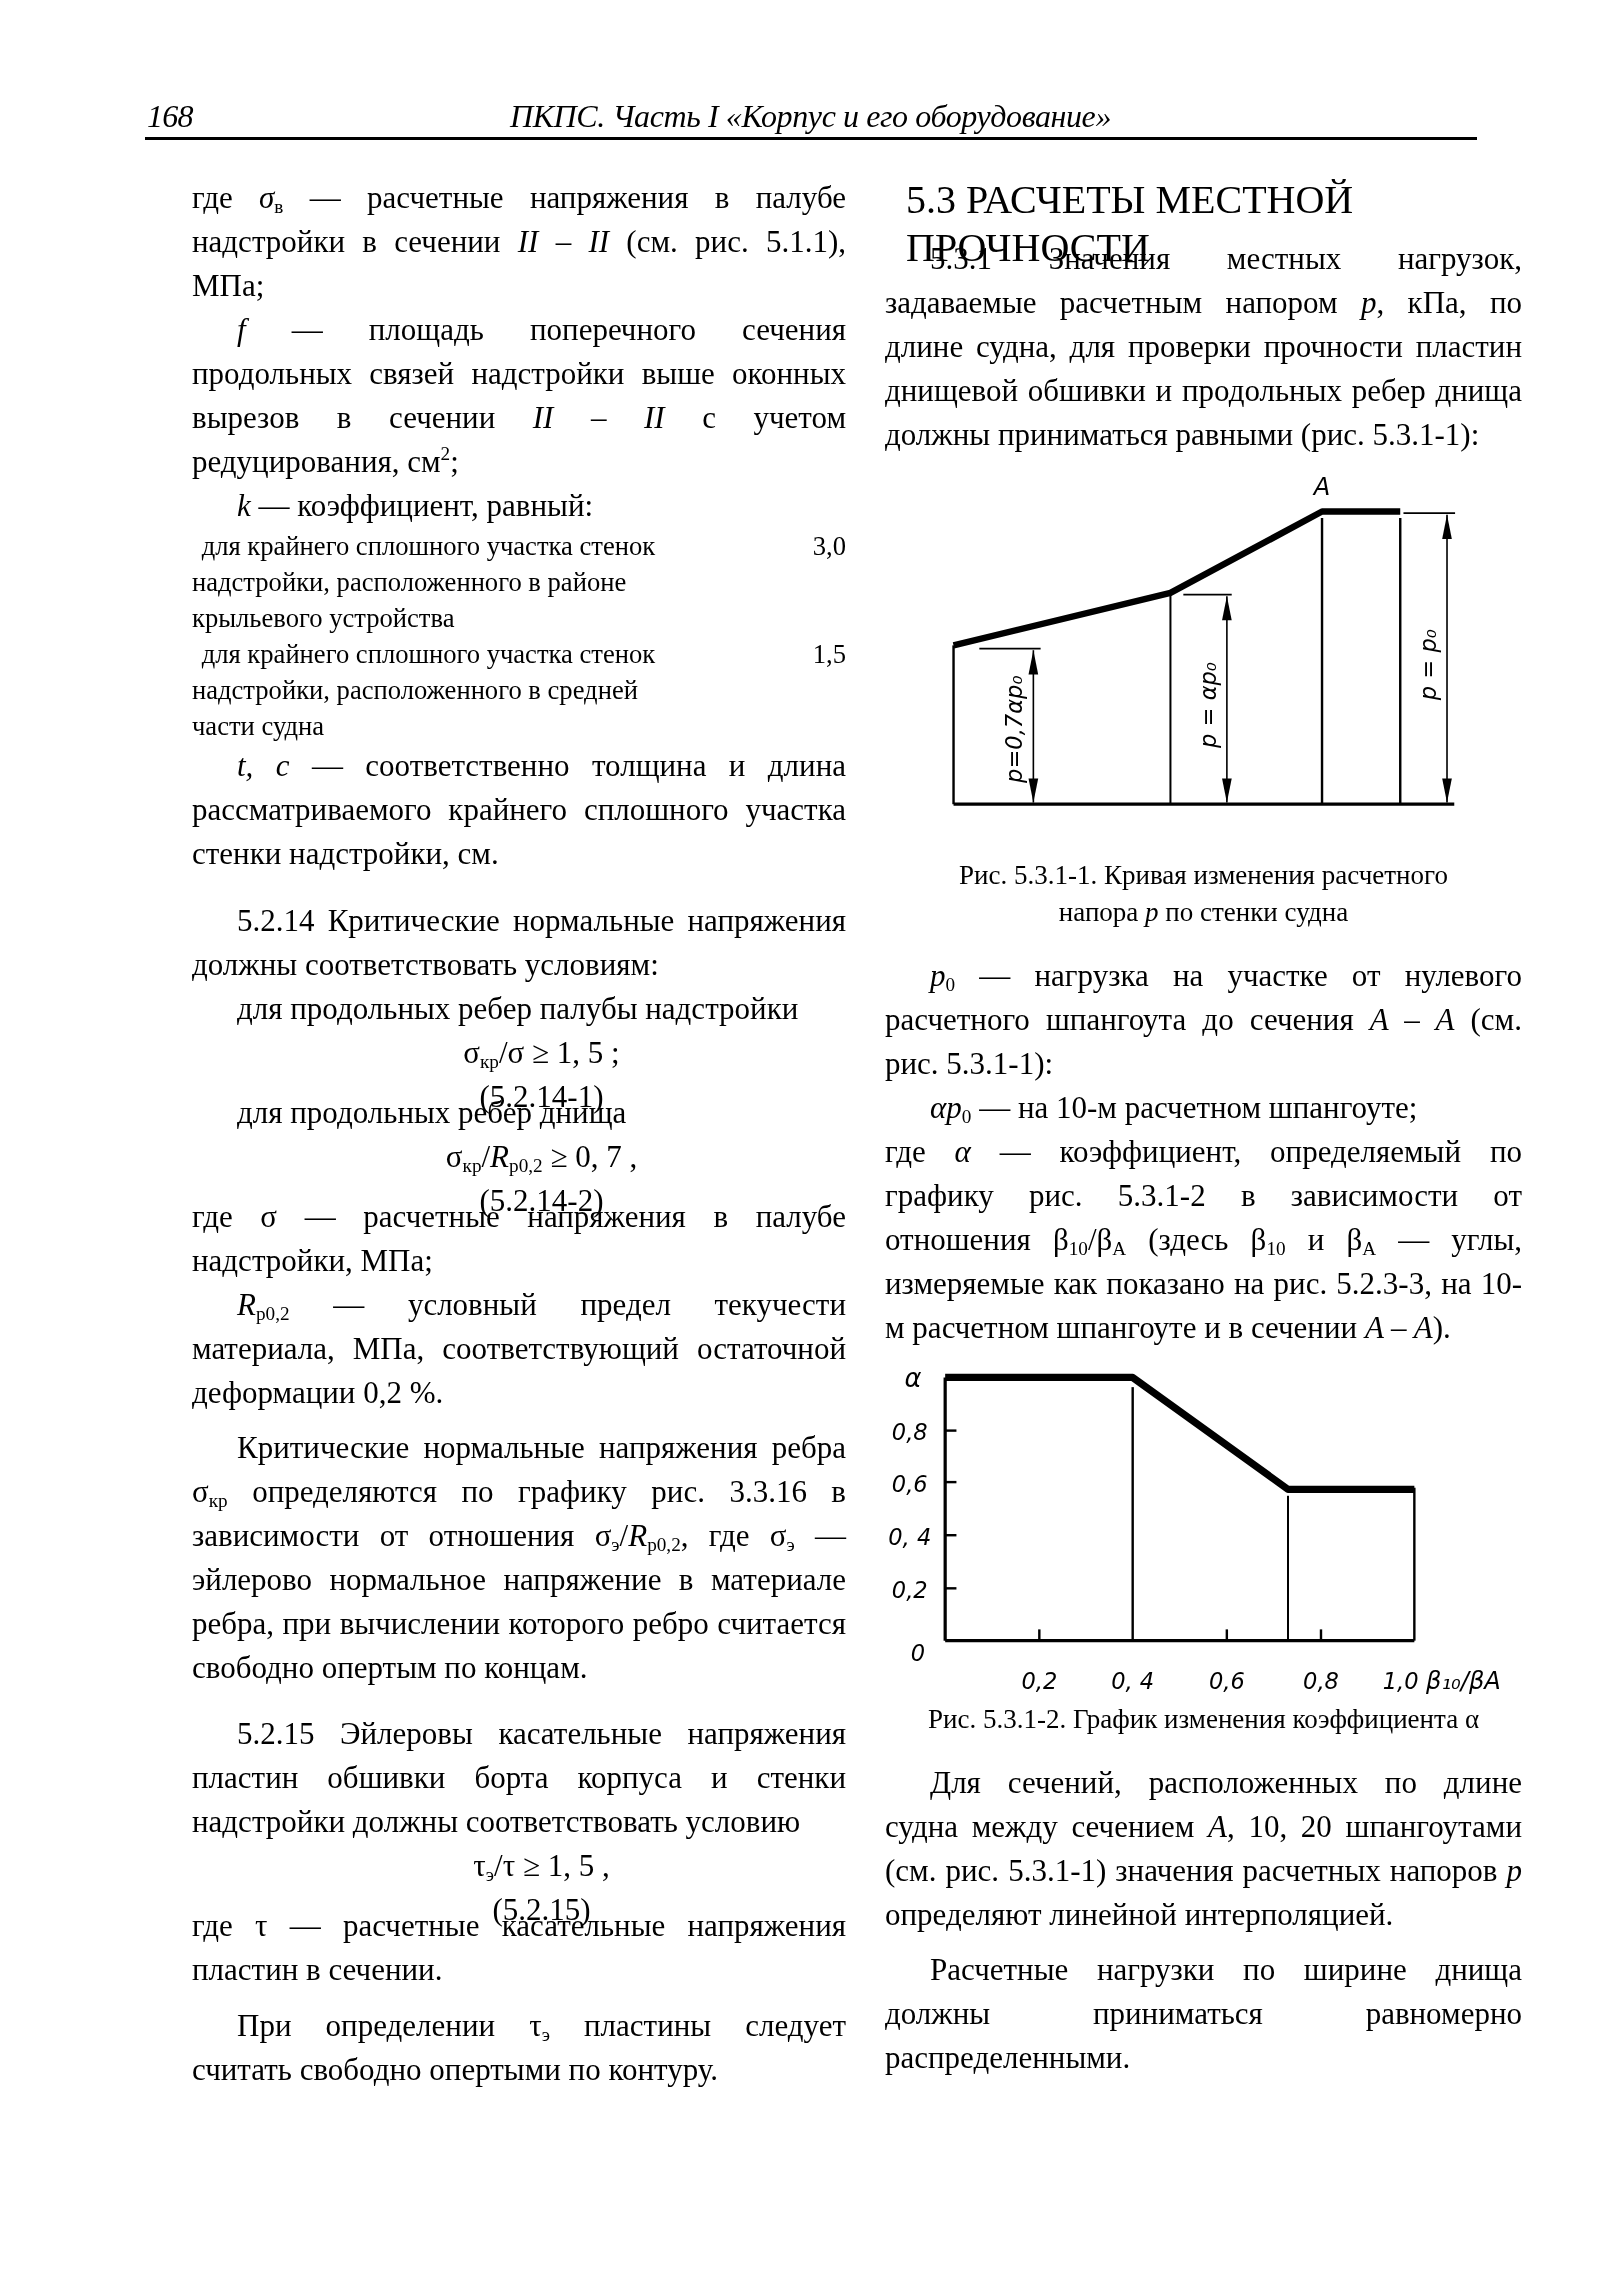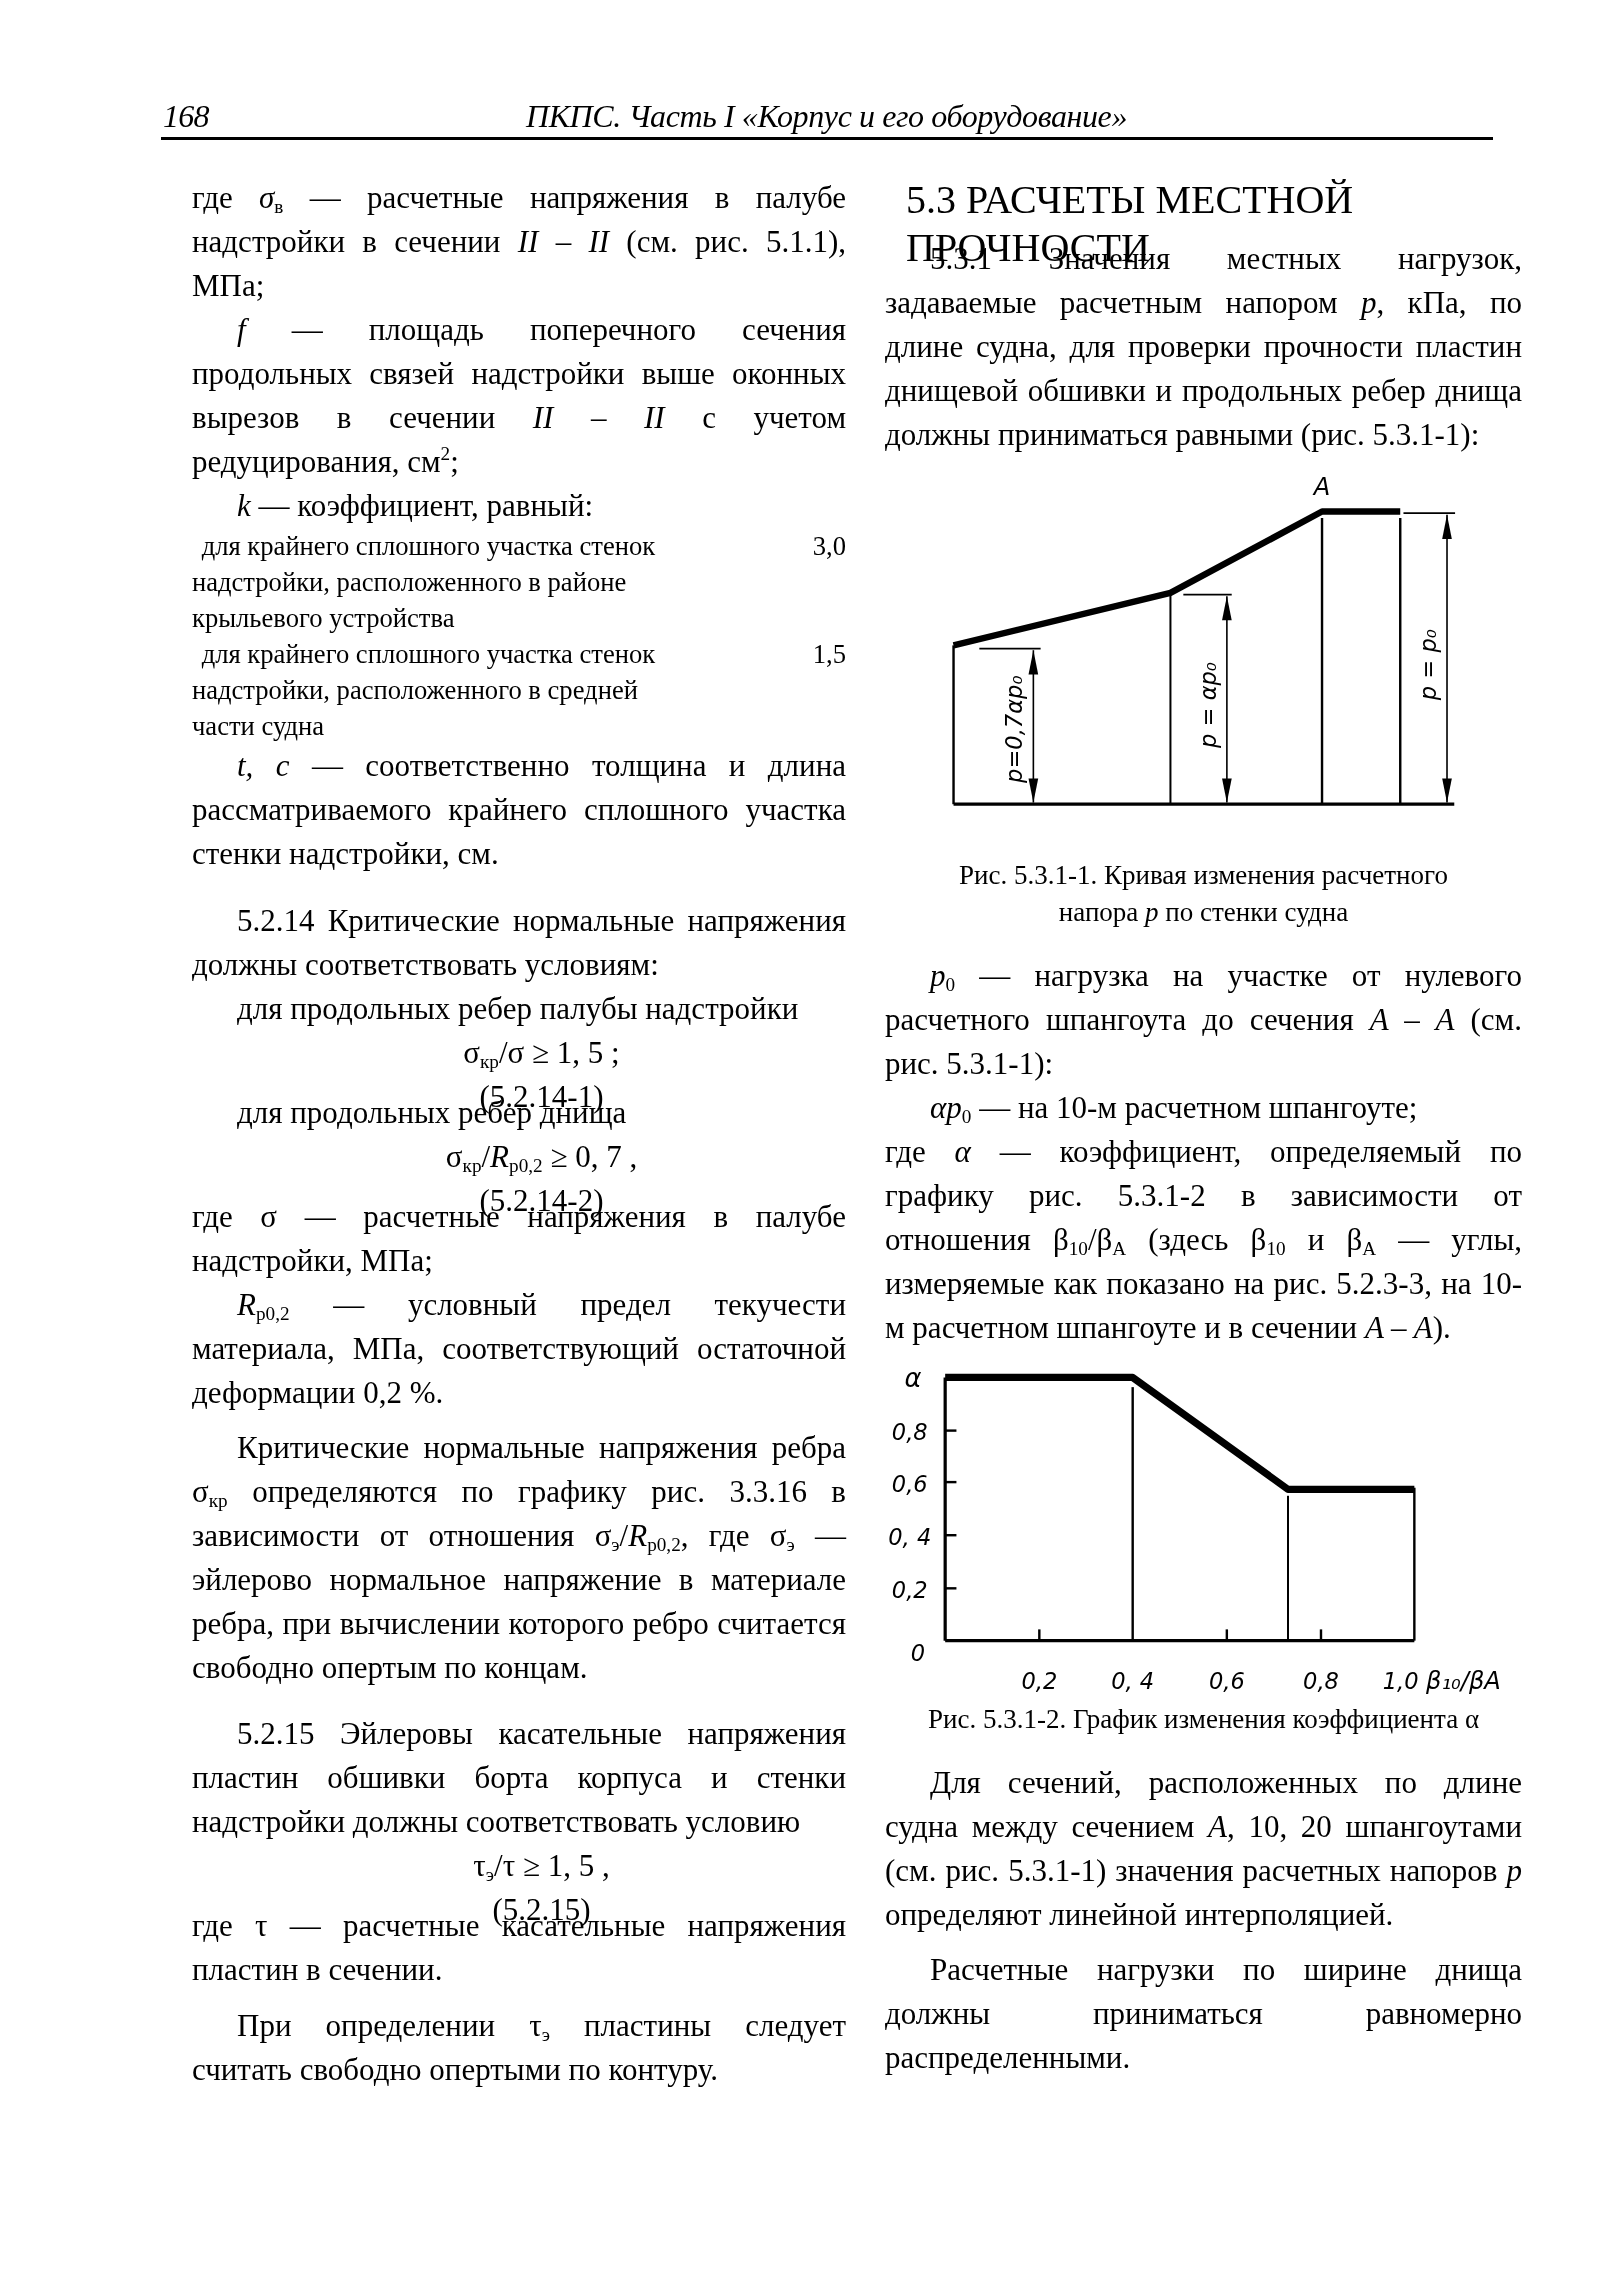--- a/index.html
+++ b/index.html
@@ -1,18 +1,18 @@
 <!DOCTYPE html>
 <html style="font-size:13px"><head>
 <meta charset="utf-8">
 <style>
   html, body { margin:0; padding:0; background:#ffffff; }
   body { width:1619px; height:2284px; position:relative; overflow:hidden;
          font-family:"Liberation Serif", "DejaVu Serif", serif; color:#000; }
-  .abs { position:absolute;margin-left:16px; }
+  .abs { position:absolute; }
   .hdr-num { left:147px; top:98px; font-size:32px; font-style:italic; letter-spacing:-0.8px; }
   .hdr-title { left:510px; top:98px; font-size:32px; font-style:italic; letter-spacing:-0.4px; }
   .hdr-rule { left:145px; top:137px; width:1332px; height:3.2px; background:#000; }
   .col { position:absolute; font-size:31px; line-height:44px;margin-left:45px; }
   .col p { margin:0; text-align:justify; text-align-last:left; }
   .ind { text-indent:45px; }
   .left { left:147px; top:176px; width:654px; }
   .right { left:840px; top:176px; width:637px; }
   .small { font-size:26.6px; line-height:36px; }
   .krow { display:flex; justify-content:space-between; }

